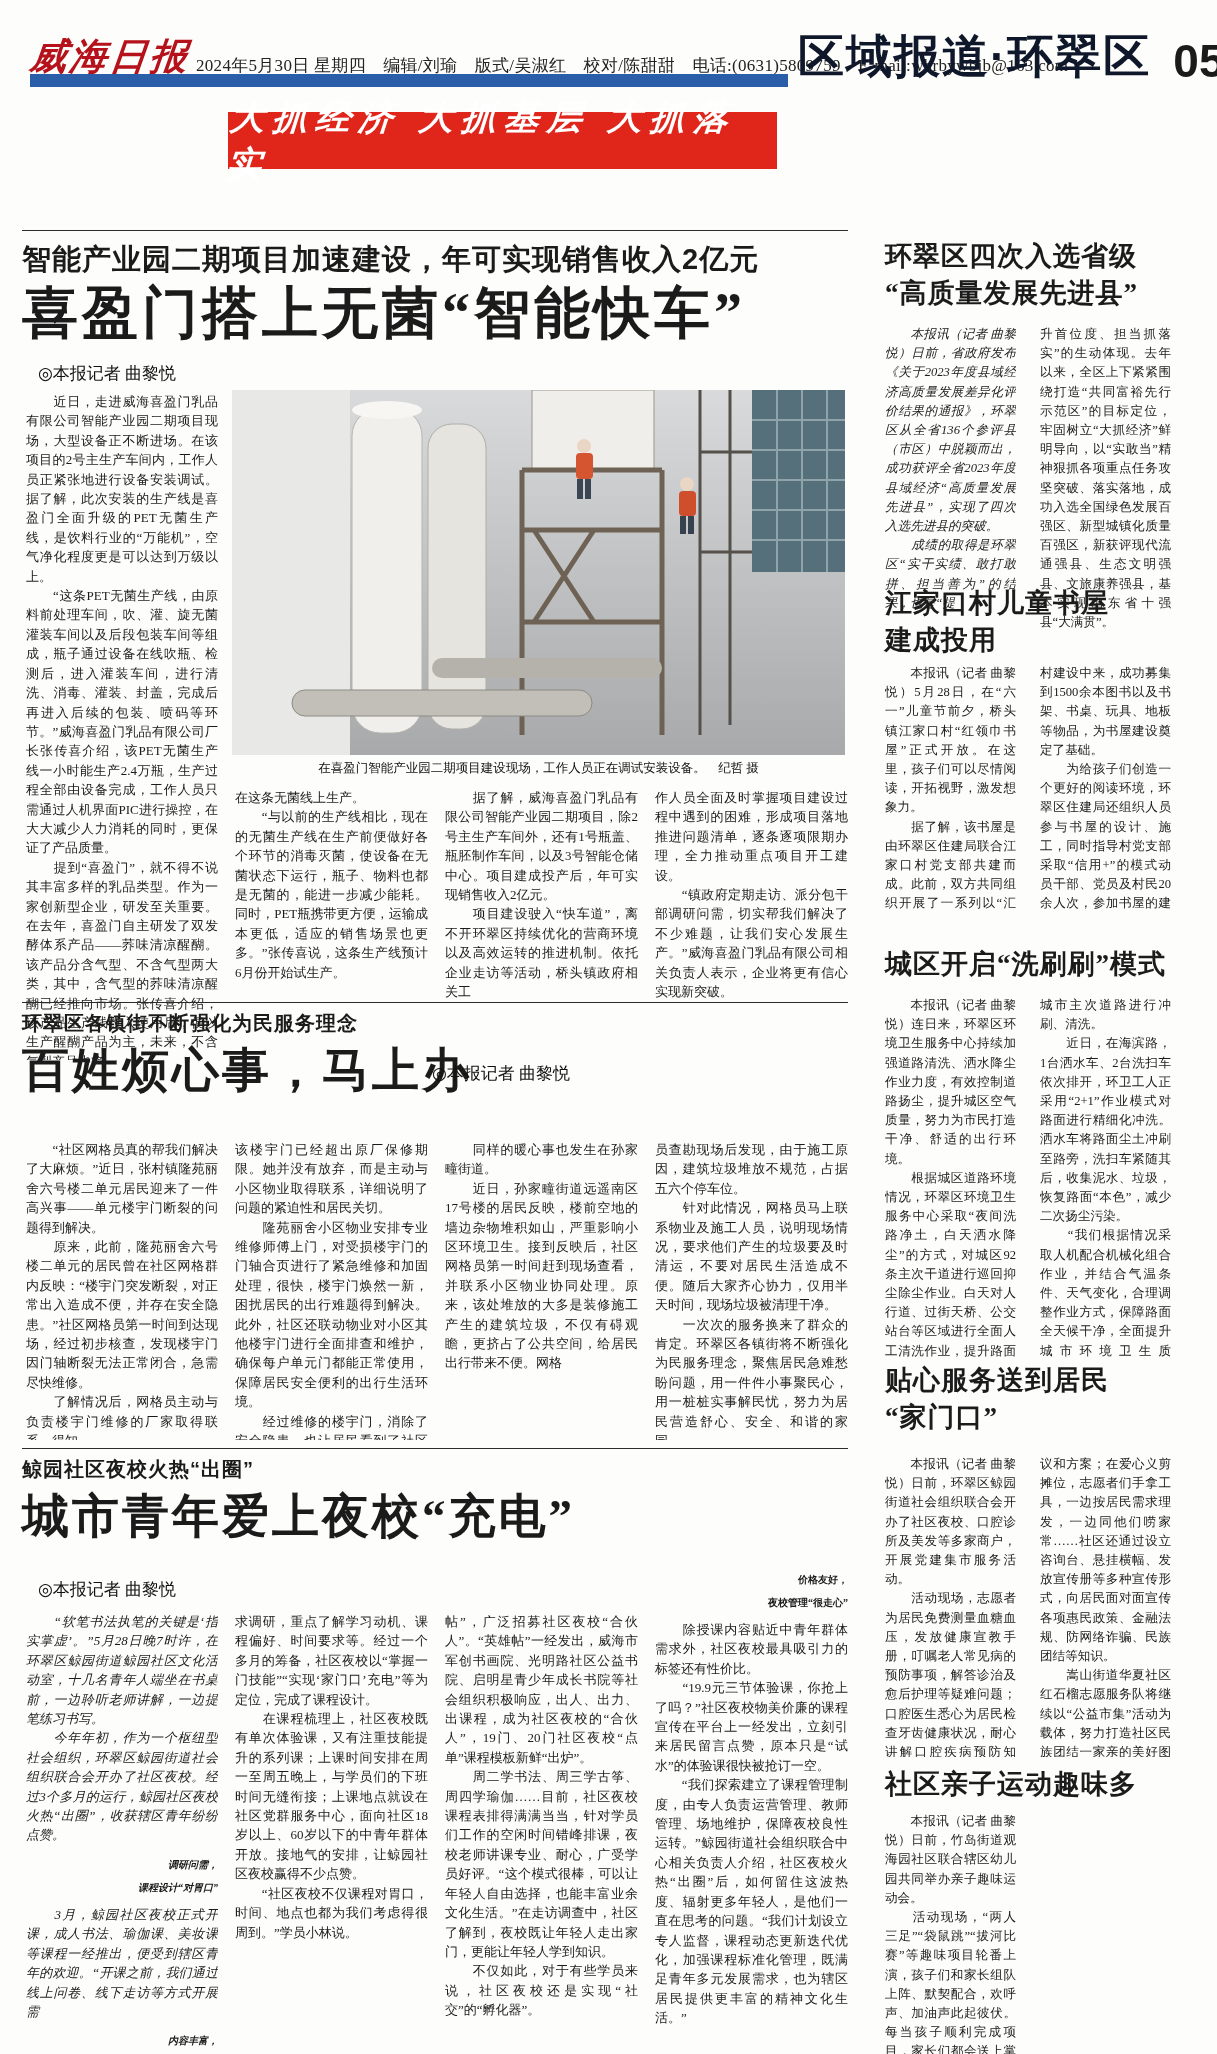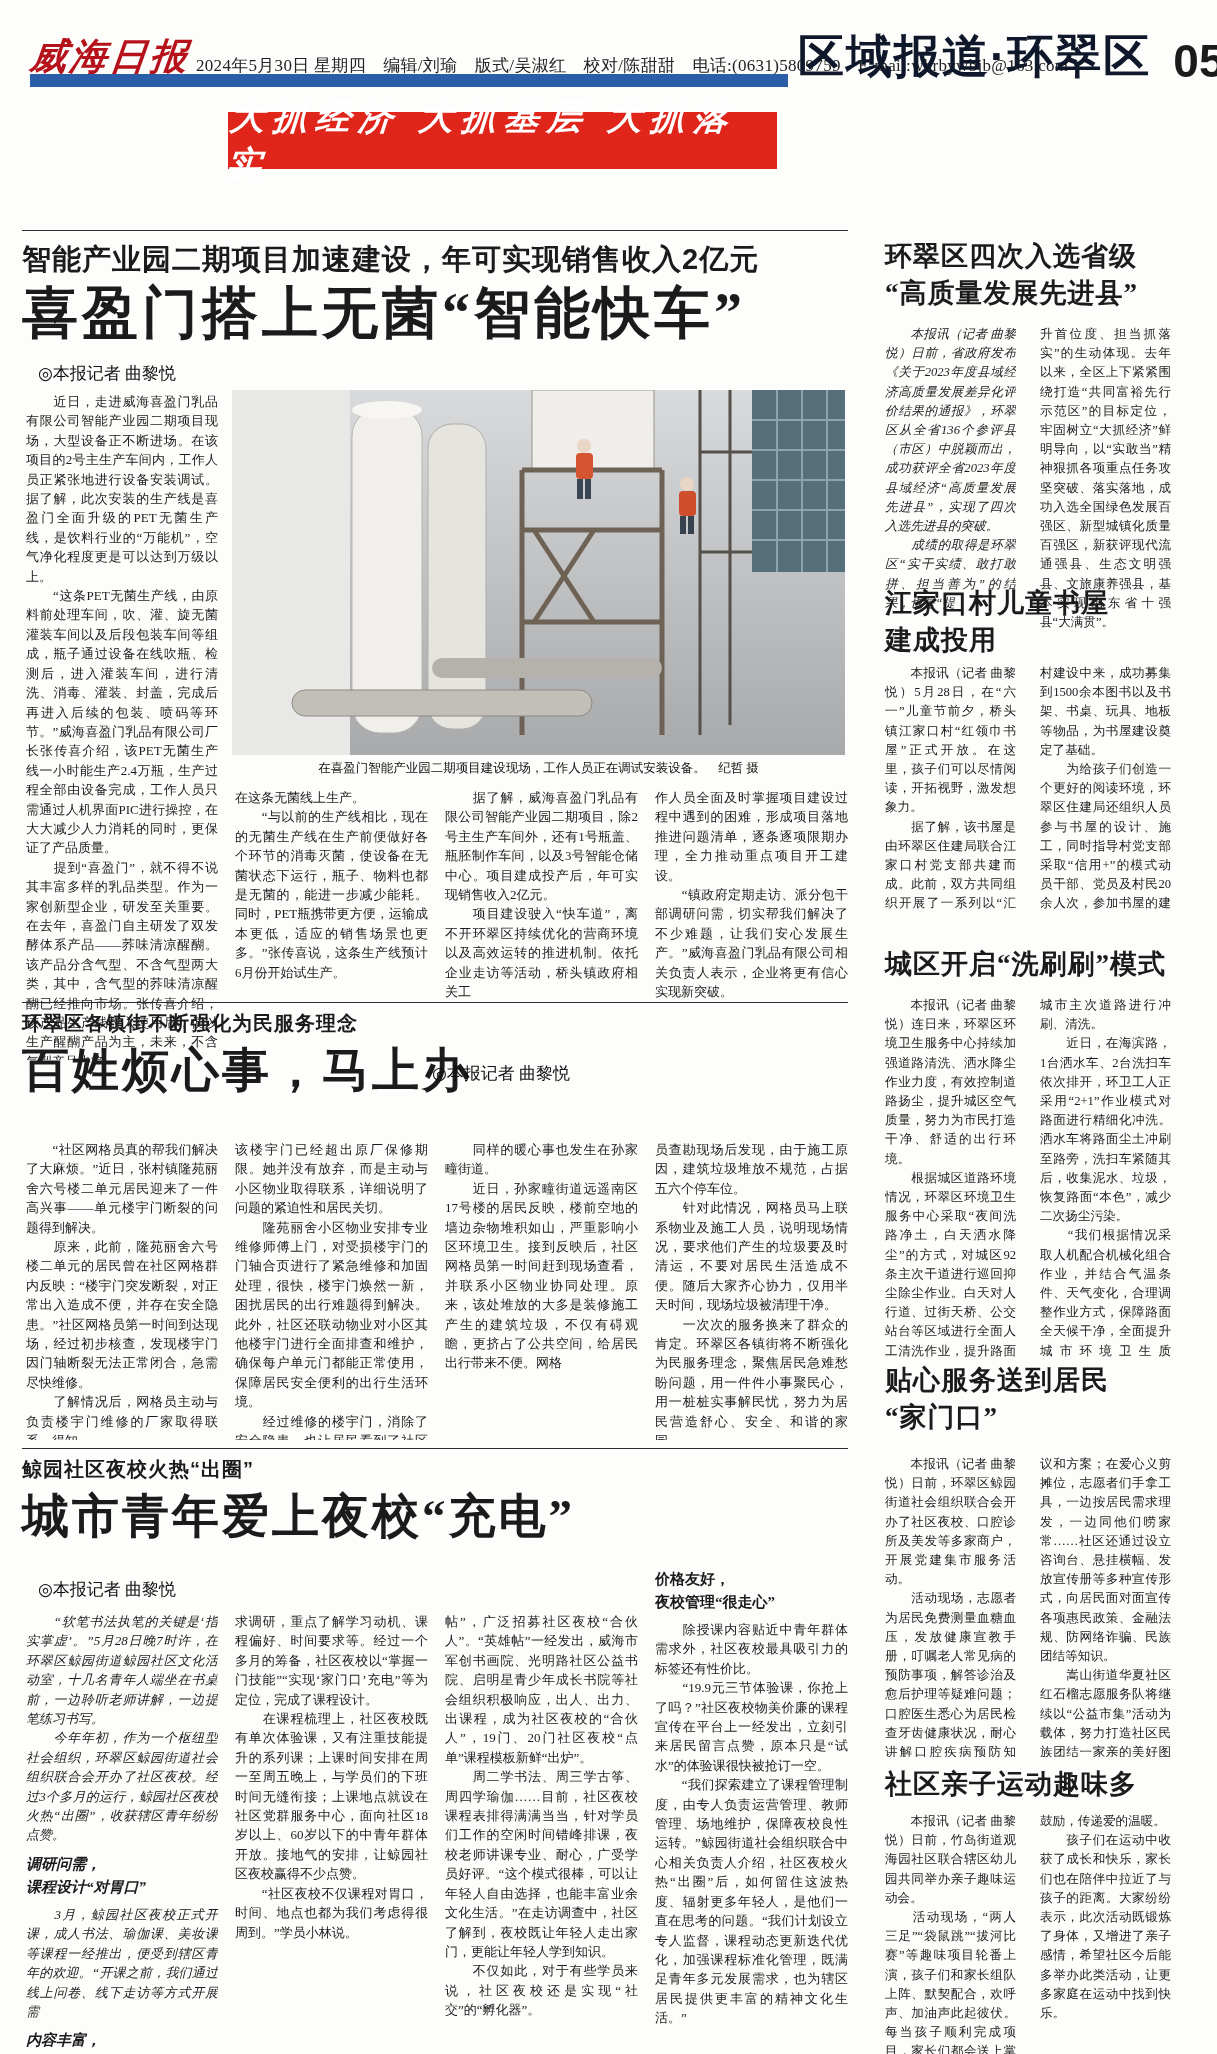--- a/index.html
+++ b/index.html
@@ -23,21 +23,21 @@
   .rule{background:#2b2b2b;height:1px;}
   .kicker-a{font-family:"Liberation Sans","DejaVu Sans",sans-serif;font-weight:700;font-size:29px;letter-spacing:1px;white-space:nowrap;}
   .kicker{font-family:"Liberation Sans","DejaVu Sans",sans-serif;font-weight:700;font-size:20px;letter-spacing:1px;white-space:nowrap;}
   .headline-xl{font-weight:900;font-size:56px;letter-spacing:4px;line-height:66px;white-space:nowrap;}
   .headline-l{font-weight:900;font-size:47px;letter-spacing:3px;line-height:56px;white-space:nowrap;}
   .byline{font-size:17px;color:#111;margin-left:12px;}
   
   .body-text{font-size:13px;line-height:19.4px;text-align:justify;white-space:pre-line;
         text-justify:inter-character;}
   .col{overflow:hidden;}
-  .subhead{font-weight:800;font-size:15px;line-height:23px;text-align:left;white-space:pre-line;
+  .subhead{font-weight:800;font-size:10px;line-height:23px;text-align:right;white-space:pre-line;
         padding:8px 0 6px 0;}
   .caption{font-size:12.5px;text-align:center;color:#111;}
   
   .sb-headline{font-weight:900;font-size:27px;line-height:37px;letter-spacing:1px;white-space:pre-line;}
   .sb-body{font-size:12.6px;line-height:19.2px;text-align:justify;white-space:pre-line;overflow:hidden;}
   .photo-frame{overflow:hidden;background:#b9babb;}
 </style>
 </head>
 <body>
 
@@ -180,16 +180,14 @@
   <div class="abs sb-headline" style="left:885px;top:1362px;width:290px;">贴心服务送到居民
 “家门口”</div>
   <div class="abs sb-body" style="left:885px;top:1455px;width:131px;height:302px;">　　本报讯（记者 曲黎悦）日前，环翠区鲸园街道社会组织联合会开办了社区夜校、口腔诊所及美发等多家商户，开展党建集市服务活动。
 　　活动现场，志愿者为居民免费测量血糖血压，发放健康宣教手册，叮嘱老人常见病的预防事项，解答诊治及愈后护理等疑难问题；口腔医生悉心为居民检查牙齿健康状况，耐心讲解口腔疾病预防知识，并提出相应的诊疗建</div>
   <div class="abs sb-body" style="left:1040px;top:1455px;width:131px;height:302px;">议和方案；在爱心义剪摊位，志愿者们手拿工具，一边按居民需求理发，一边同他们唠家常……社区还通过设立咨询台、悬挂横幅、发放宣传册等多种宣传形式，向居民面对面宣传各项惠民政策、金融法规、防网络诈骗、民族团结等知识。
 　　嵩山街道华夏社区红石榴志愿服务队将继续以“公益市集”活动为载体，努力打造社区民族团结一家亲的美好图景。</div>
 
   <div class="abs sb-headline" style="left:885px;top:1766px;width:290px;">社区亲子运动趣味多</div>
   <div class="abs sb-body" style="left:885px;top:1812px;width:131px;height:242px;">　　本报讯（记者 曲黎悦）日前，竹岛街道观海园社区联合辖区幼儿园共同举办亲子趣味运动会。
 　　活动现场，“两人三足”“袋鼠跳”“拔河比赛”等趣味项目轮番上演，孩子们和家长组队上阵、默契配合，欢呼声、加油声此起彼伏。每当孩子顺利完成项目，家长们都会送上掌声和</div>
-  <div class="abs sb-body" style="left:1040px;top:1812px;width:131px;height:242px;">鼓励，传递爱的温暖。
-　　孩子们在运动中收获了成长和快乐，家长们也在陪伴中拉近了与孩子的距离。大家纷纷表示，此次活动既锻炼了身体，又增进了亲子感情，希望社区今后能多举办此类活动，让更多家庭在运动中找到快乐。</div>
 
 </div>
 
 </body></html>

